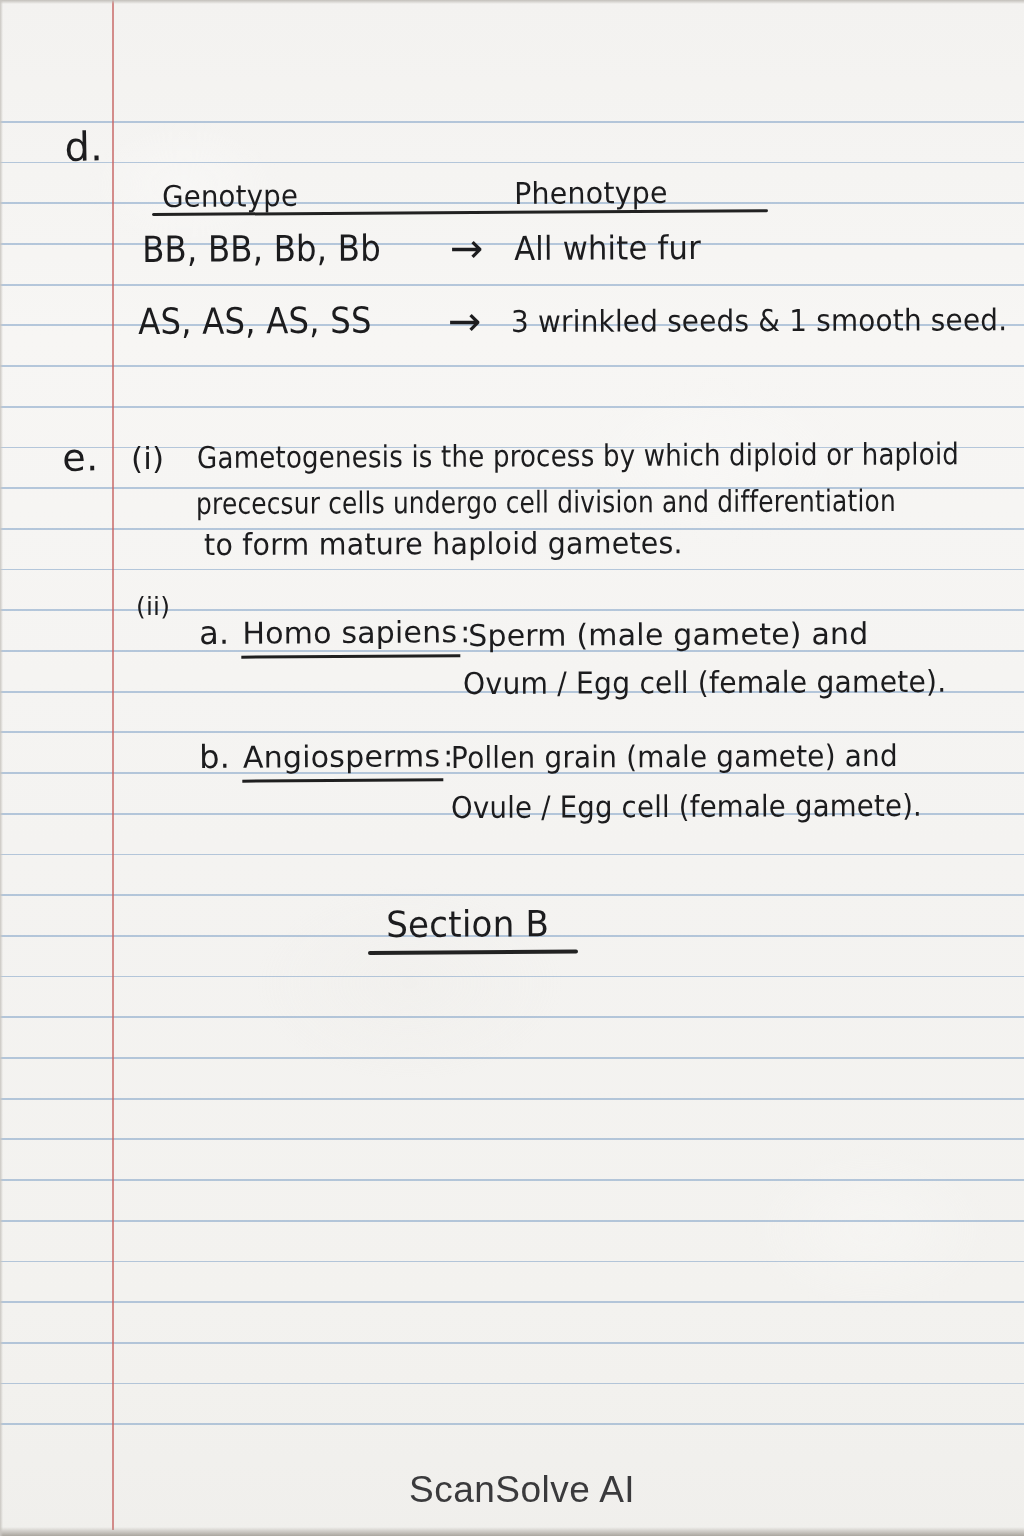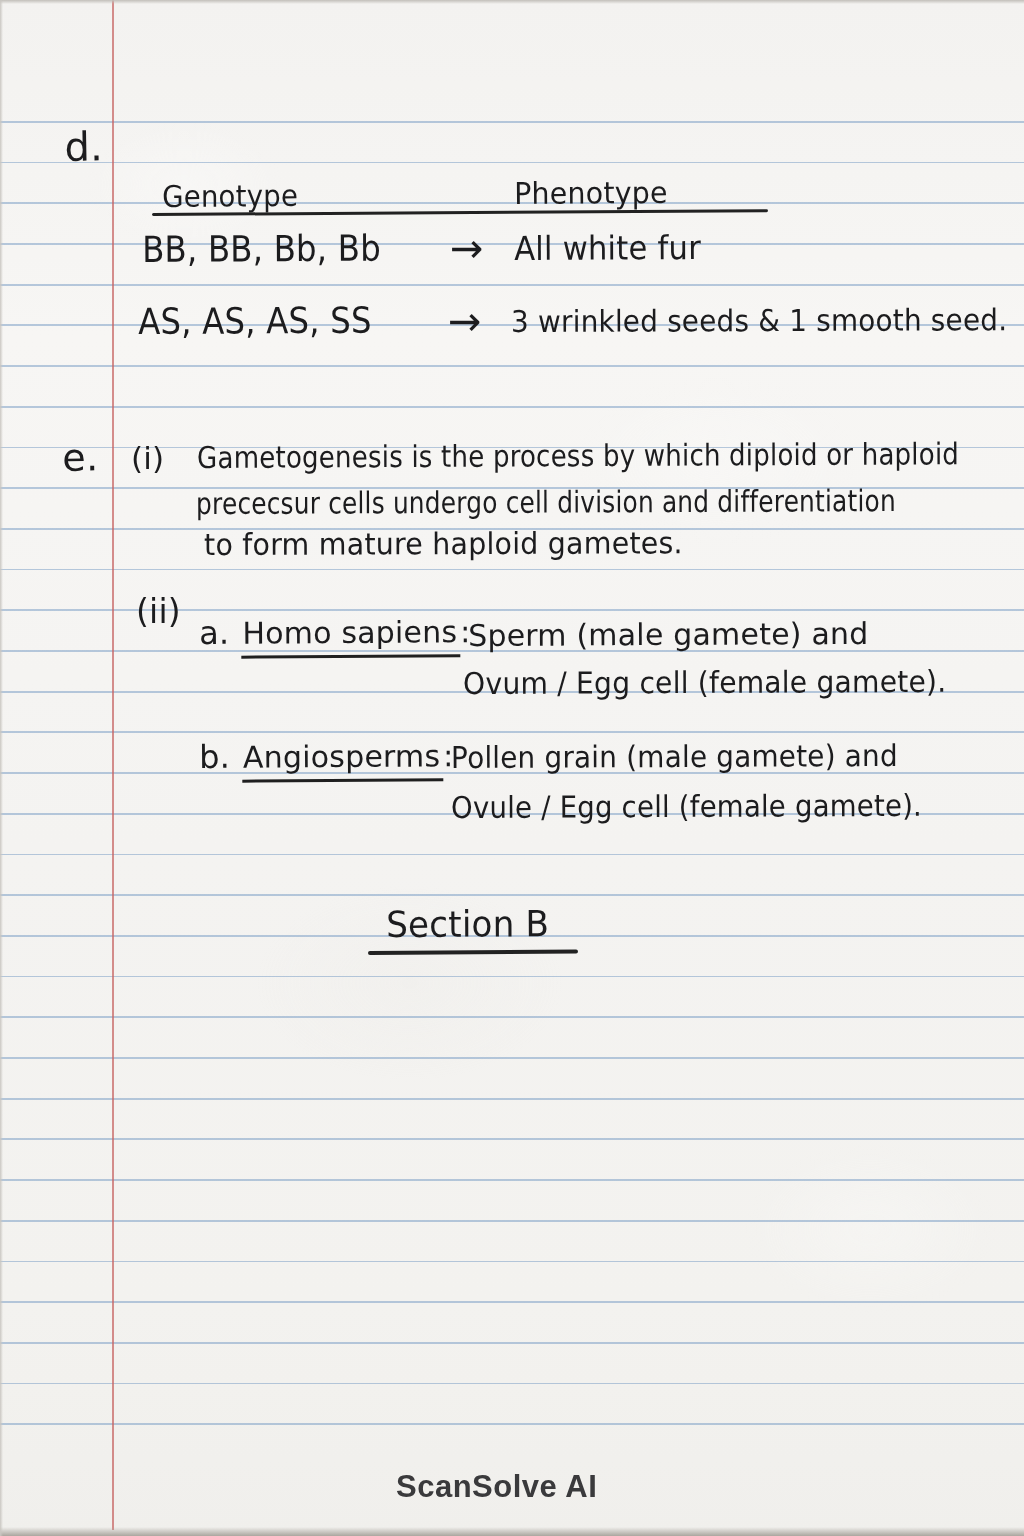--- a/index.html
+++ b/index.html
@@ -84,35 +84,35 @@
   <div class="hw" style="left:138px;top:301px;font-size:36px;transform:scaleX(.9) rotate(-.3deg);">AS, AS, AS, SS</div>
   <div class="hw" style="left:448px;top:298px;font-size:40px;">→</div>
   <div class="hw" style="left:511px;top:304px;font-size:30px;transform:scaleX(.93) rotate(-.2deg);">3 wrinkled seeds &amp; 1 smooth seed.</div>
 
   <div class="hw" style="left:62px;top:436px;font-size:38px;transform:rotate(-1deg);">e.</div>
   <div class="hw" style="left:131px;top:440px;font-size:31px;">(i)</div>
   <div class="hw" style="left:197px;top:440px;font-size:30px;transform:scaleX(.87) rotate(-.25deg);">Gametogenesis is the process by which diploid or haploid</div>
   <div class="hw" style="left:196px;top:486px;font-size:30px;transform:scaleX(.83) rotate(-.2deg);">prececsur cells undergo cell division and differentiation</div>
   <div class="hw" style="left:204px;top:527px;font-size:30px;transform:scaleX(.95) rotate(-.2deg);">to form mature haploid gametes.</div>
 
-  <div class="hw" style="left:136px;top:592px;font-size:33px;">(ii)</div>
+  <div class="hw" style="left:136px;top:592px;font-size:25px;">(ii)</div>
 
   <div class="hw" style="left:199px;top:614px;font-size:32px;transform:rotate(-.4deg);">
     <span>a.</span><span class="term" style="font-size:30px;transform:none;">Homo sapiens</span><span style="font-size:30px;">:</span>
   </div>
   <div class="hw" style="left:468px;top:618px;font-size:30px;transform:rotate(-.3deg);">Sperm (male gamete) and</div>
   <div class="hw" style="left:463px;top:666px;font-size:30px;transform:scaleX(.94) rotate(-.25deg);">Ovum / Egg cell (female gamete).</div>
 
   <div class="hw" style="left:199px;top:738px;font-size:32px;transform:rotate(-.4deg);">
     <span>b.</span><span class="term" style="font-size:30px;">Angiosperms</span><span style="font-size:30px;">:</span>
   </div>
   <div class="hw" style="left:451px;top:740px;font-size:30px;transform:scaleX(.93) rotate(-.25deg);">Pollen grain (male gamete) and</div>
   <div class="hw" style="left:451px;top:790px;font-size:30px;transform:scaleX(.92) rotate(-.25deg);">Ovule / Egg cell (female gamete).</div>
 
   <div class="hw" style="left:386px;top:904px;font-size:36px;transform:scaleX(.95) rotate(-.3deg);">Section B</div>
   <div class="underline" style="left:368px;top:951px;width:210px;height:4px;transform:rotate(-.4deg);"></div>
 
-  <div class="footer" style="left:396px;top:1469px;font-size:31px;font-weight:bold;">ScanSolve AI</div>
+  <div class="footer" style="left:409px;top:1469px;font-size:37px;">ScanSolve AI</div>
 
   <div class="edge-top"></div>
   <div class="edge-bottom"></div>
   <div class="edge-left"></div>
 </div>
 
 </body></html>

